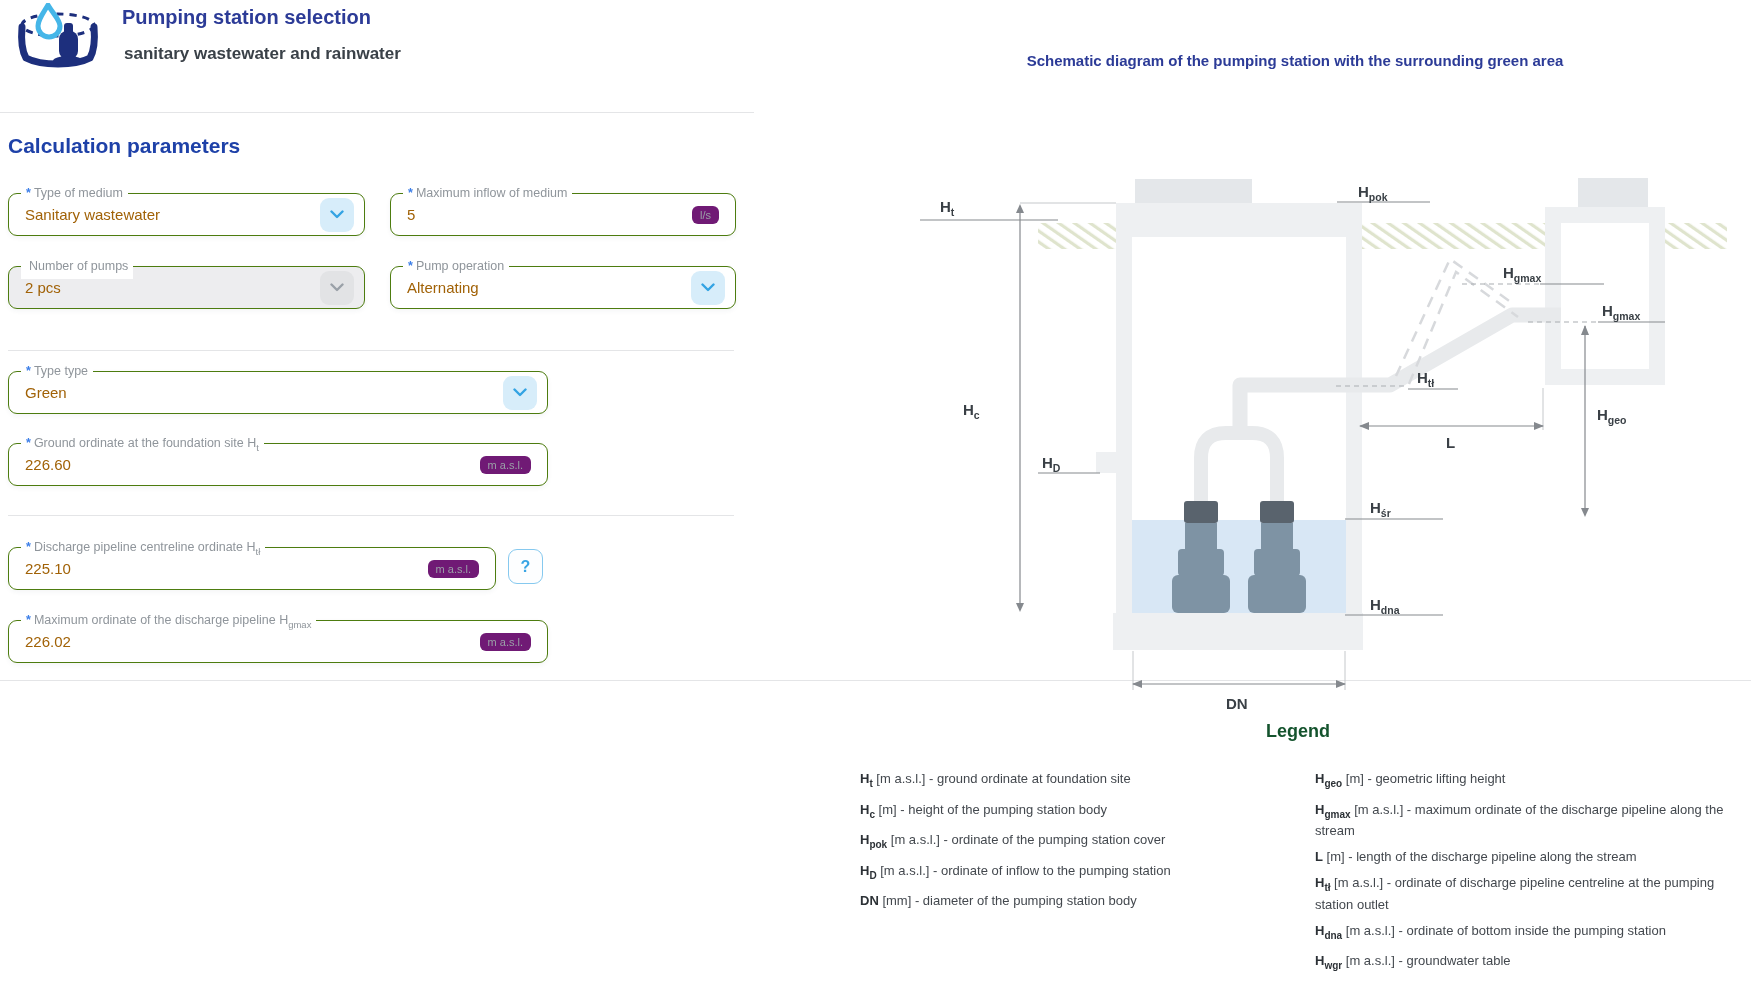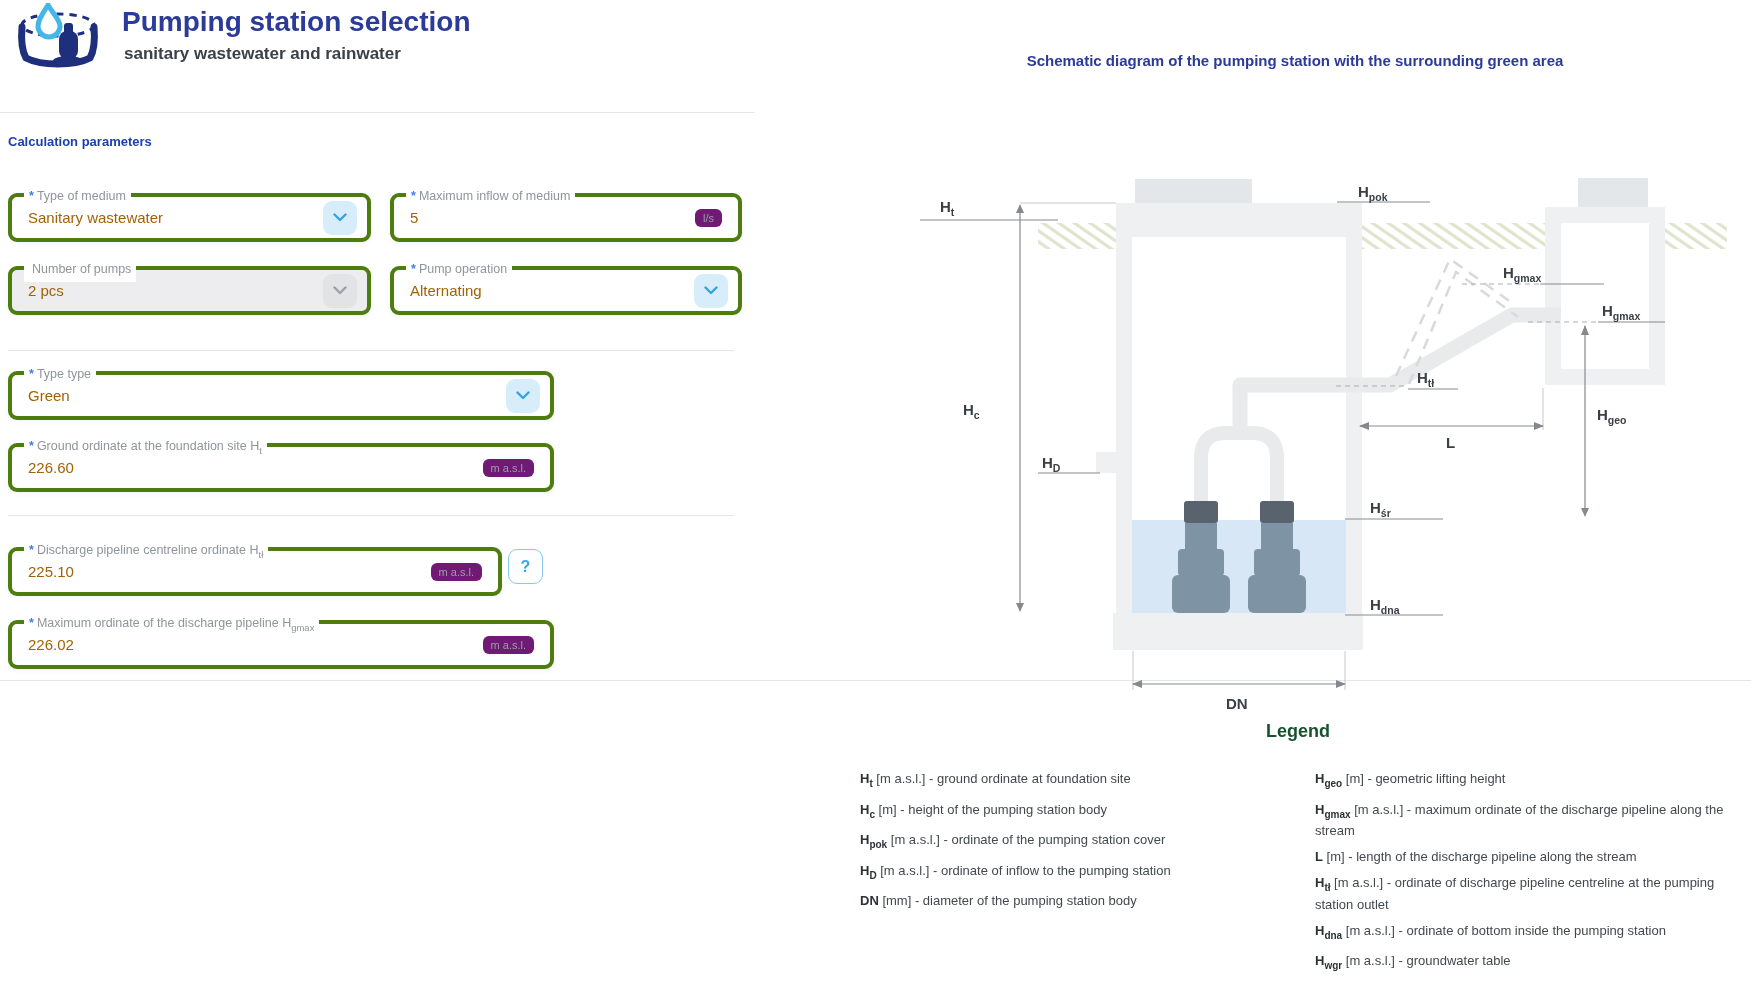--- a/index.html
+++ b/index.html
@@ -1,29 +1,29 @@
 <!DOCTYPE html>
 <html><head>
 <meta charset="utf-8">
 <style>
   html,body{margin:0;padding:0;background:#fff;}
   #app{position:relative;width:1751px;height:981px;background:#fff;overflow:hidden;
        font-family:"Liberation Sans",sans-serif;}
   .abs{position:absolute;}
   .hr{position:absolute;height:1px;background:#e4e5e7;}
   
-  .app-title{position:absolute;left:122px;top:6px;font-size:28px;font-weight:700;color:#2c3b97;}
+  .app-title{position:absolute;left:122px;top:6px;font-size:20px;font-weight:700;color:#2c3b97;}
   .app-sub{position:absolute;left:124px;top:44px;font-size:17px;color:#3a4148;font-weight:bold;}
-  .sec-title{position:absolute;left:8px;top:134px;font-size:13px;font-weight:700;color:#1e41a8;}
+  .sec-title{position:absolute;left:8px;top:134px;font-size:21px;font-weight:700;color:#1e41a8;}
   .diag-title{position:absolute;left:855px;top:52px;width:880px;text-align:center;
               font-size:15px;font-weight:700;color:#2c3b97;}
   .legend-title{position:absolute;left:1248px;top:721px;width:100px;text-align:center;
                 font-size:18px;font-weight:700;color:#14532d;}
   
-  .fld{position:absolute;height:41px;background:#fff;border:4px solid #4d7c0f;border-radius:9px;
+  .fld{position:absolute;height:41px;background:#fff;border:1px solid #4d7c0f;border-radius:9px;
        box-shadow:0 2px 5px rgba(40,50,70,.05);}
   .fld.dis{background:#ededef;}
   .fld .lab{position:absolute;top:-9px;left:12px;background:#fff;padding:0 5px;font-size:12.5px;
             color:#8f959b;white-space:nowrap;line-height:16px;}
   .fld .lab .req{color:#3d7fe8;margin-right:3px;font-weight:700;}
   .fld .lab sub{font-size:9.5px;}
   .fld .val{position:absolute;left:16px;top:0;line-height:41px;font-size:15px;font-weight:500;color:#a16207;}
   .chev{position:absolute;right:10px;top:50%;transform:translateY(-50%);width:34px;height:34px;
         border-radius:9px;background:#d7edfa;display:flex;align-items:center;justify-content:center;cursor:pointer;}
   .chev.dis{background:#e2e3e5;}

